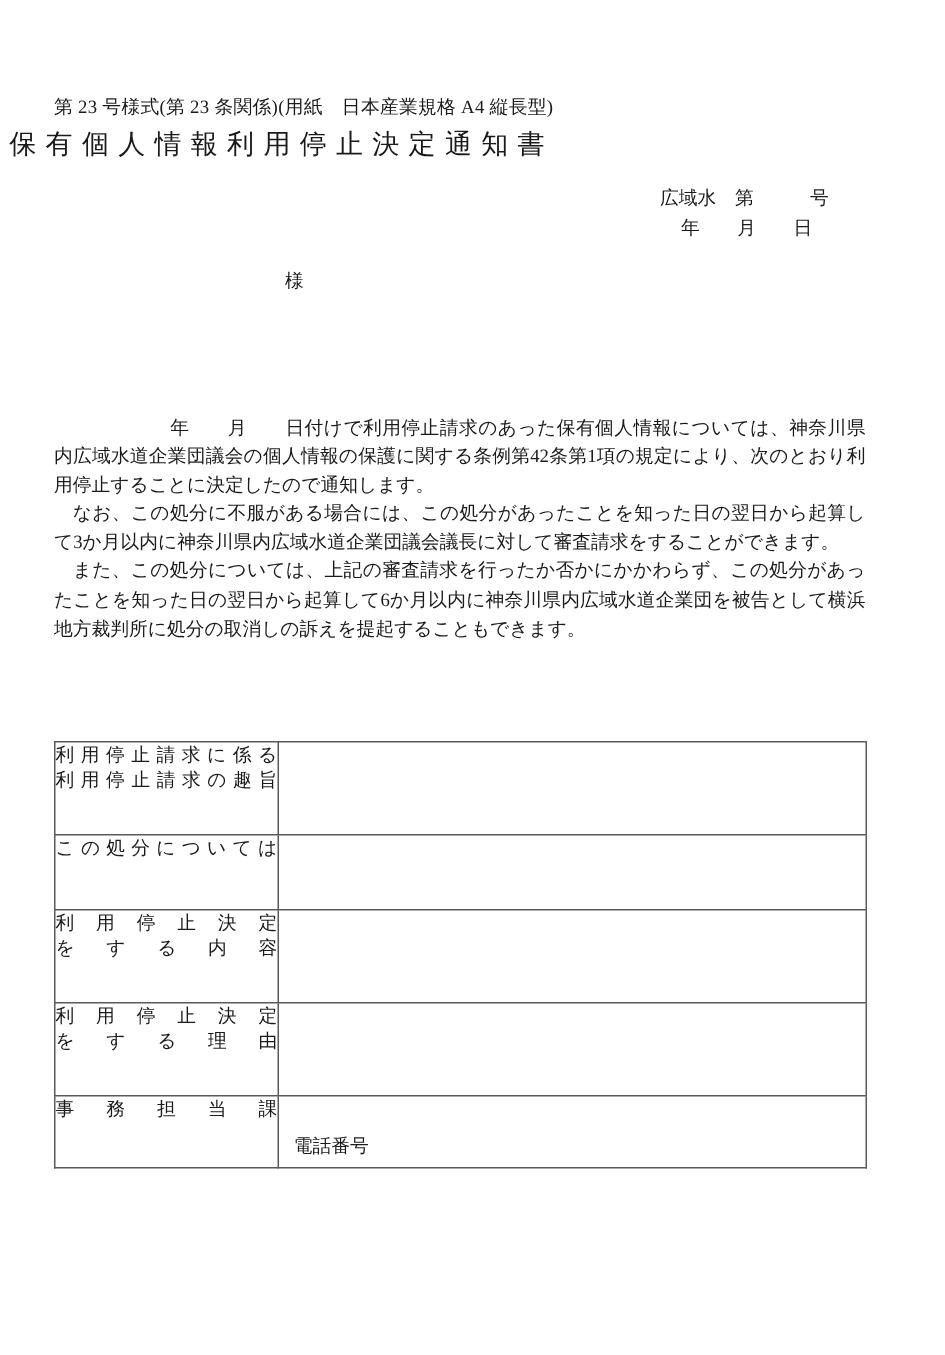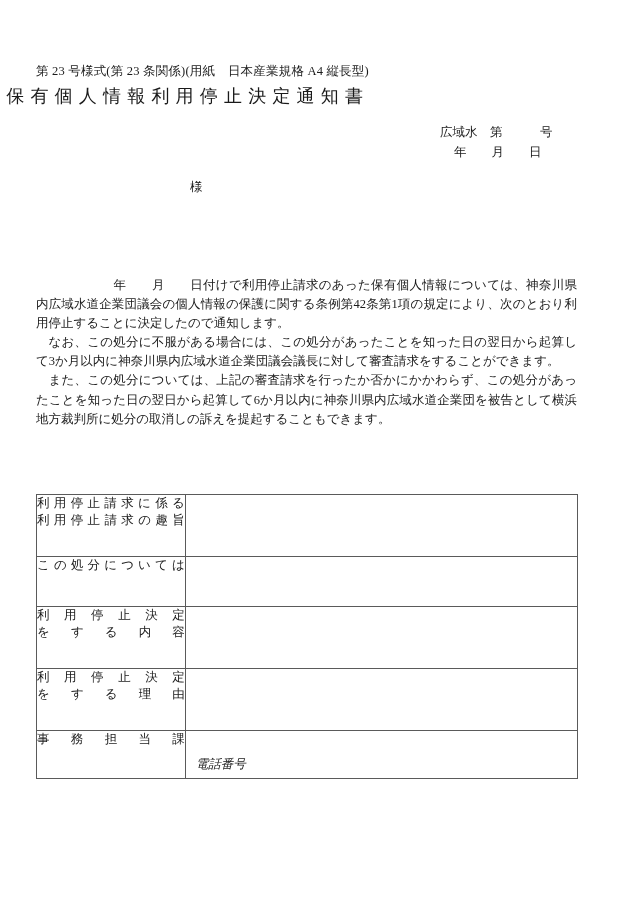--- a/index.html
+++ b/index.html
@@ -123,21 +123,20 @@
     vertical-align: top;
   }
   .label-cell {
     width: 142px;
     padding: 9px 10px 0 10px;
     line-height: 17px;
   }
   .value-cell {
     width: 376px;
     position: relative;
-    font-style: italic;
   }
   
   .jline {
     display: block;
     text-align: justify;
     text-align-last: justify;
     text-justify: inter-character;
     white-space: normal;
   }
 

